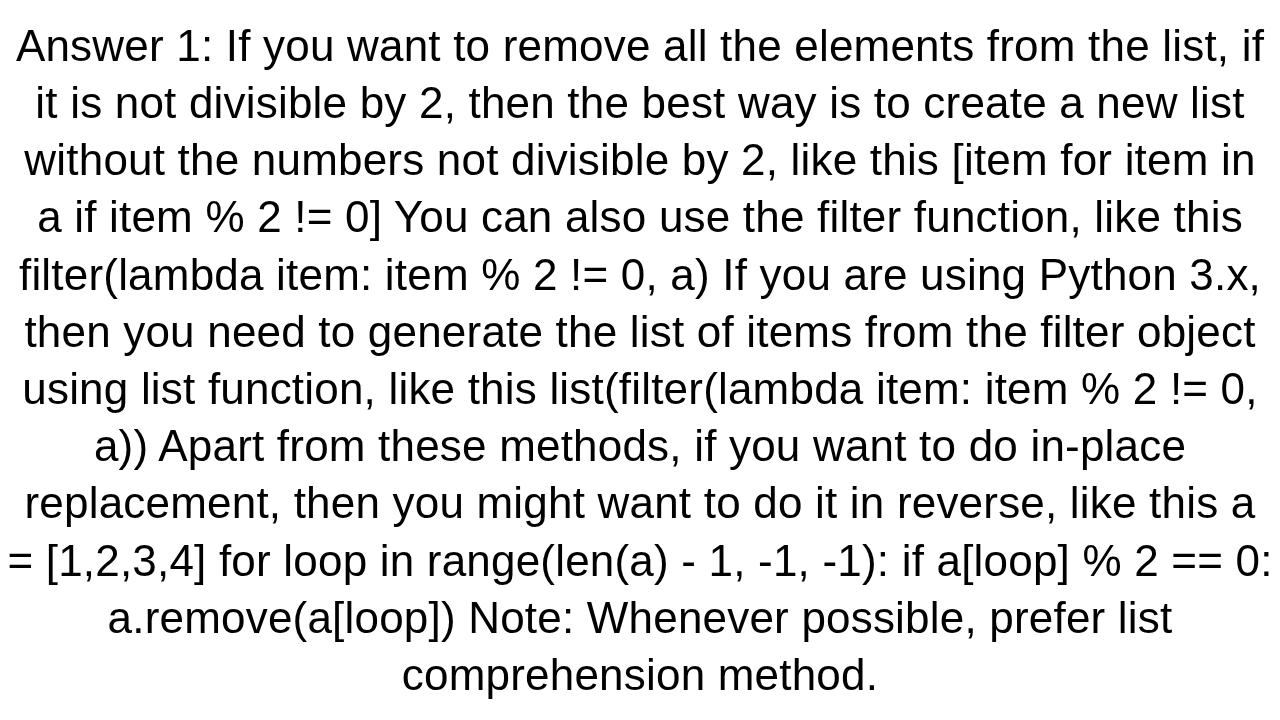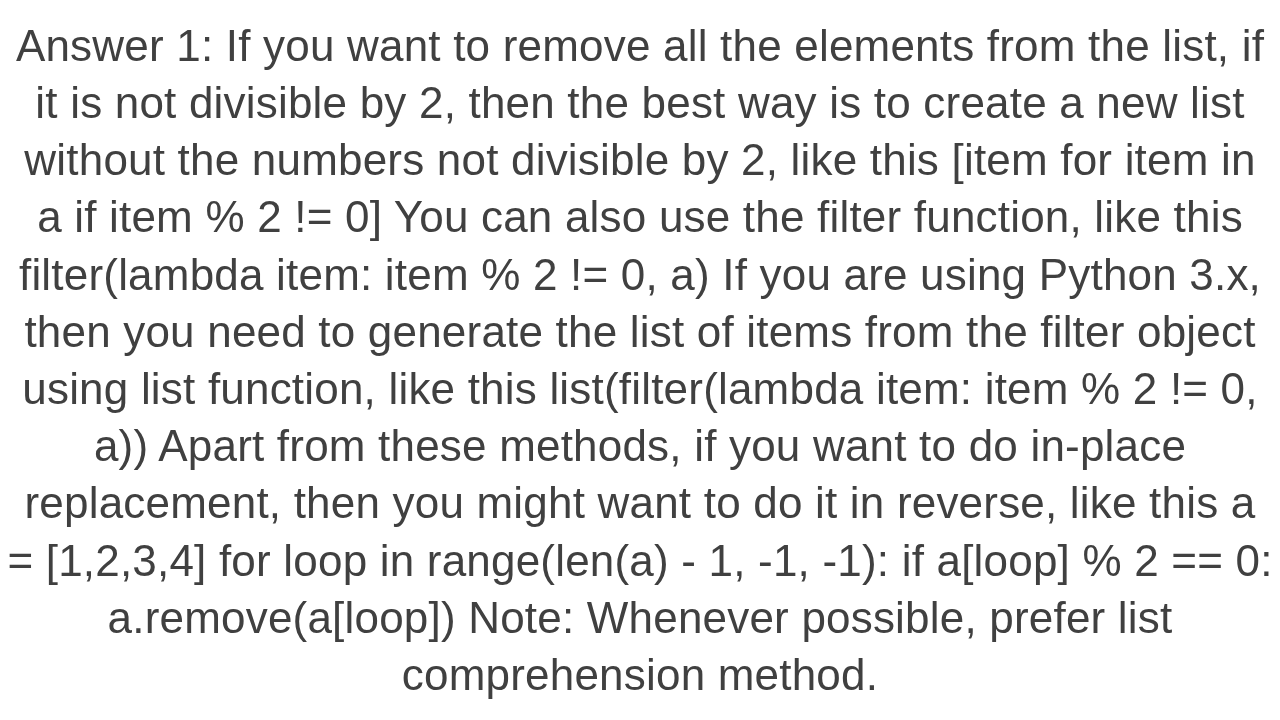--- a/index.html
+++ b/index.html
@@ -7,21 +7,21 @@
     body { font-family: Arial, Helvetica, sans-serif; }
     .page {
       width: 1280px;
       height: 720px;
       display: flex;
       align-items: center;
       justify-content: center;
     }
     .text-block {
       text-align: center;
-      color: #404040;
+      color: #000000;
       font-size: 44px;
       line-height: 1.30;
       font-weight: 400;
       letter-spacing: 0.2px;
       padding: 0 6px;
       width: 100%;
     }
   </style>
 </head>
 <body>

